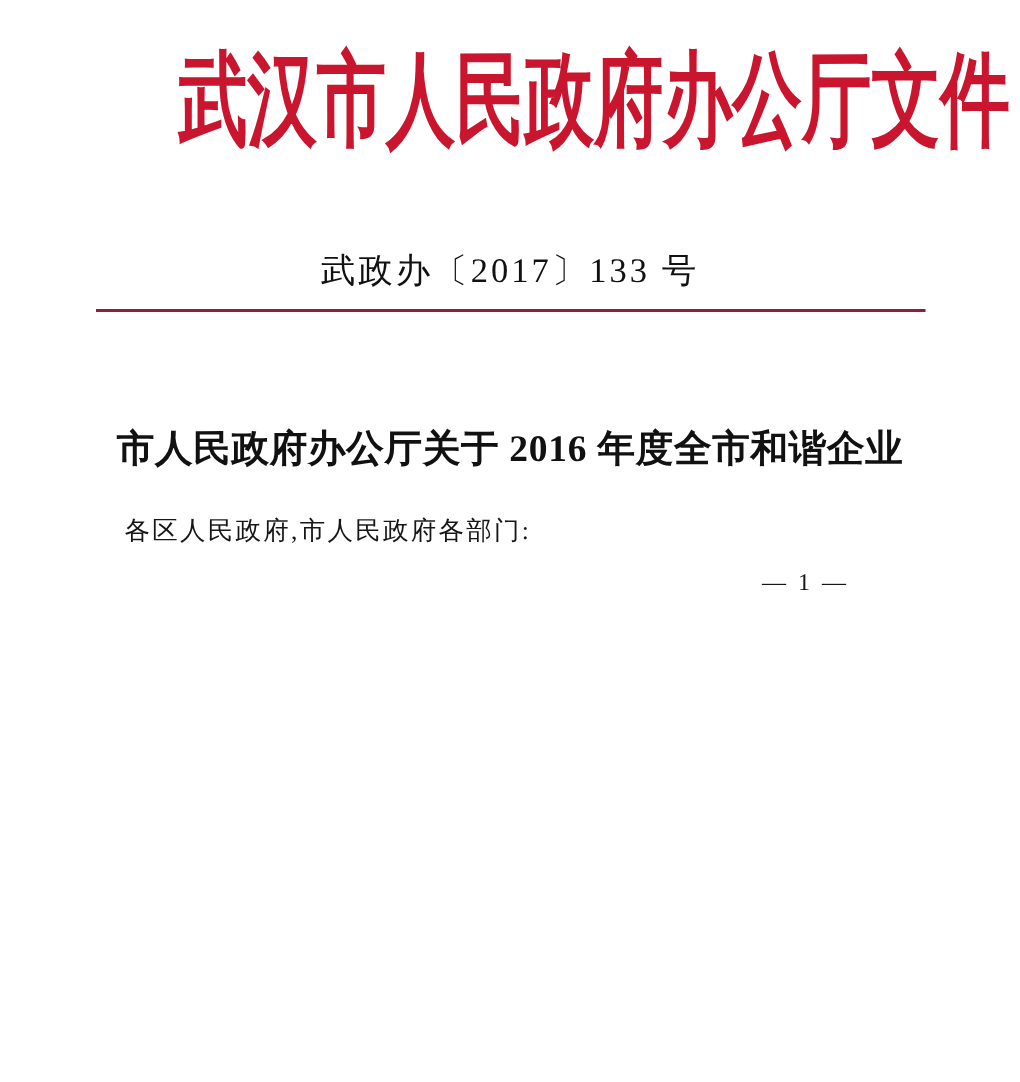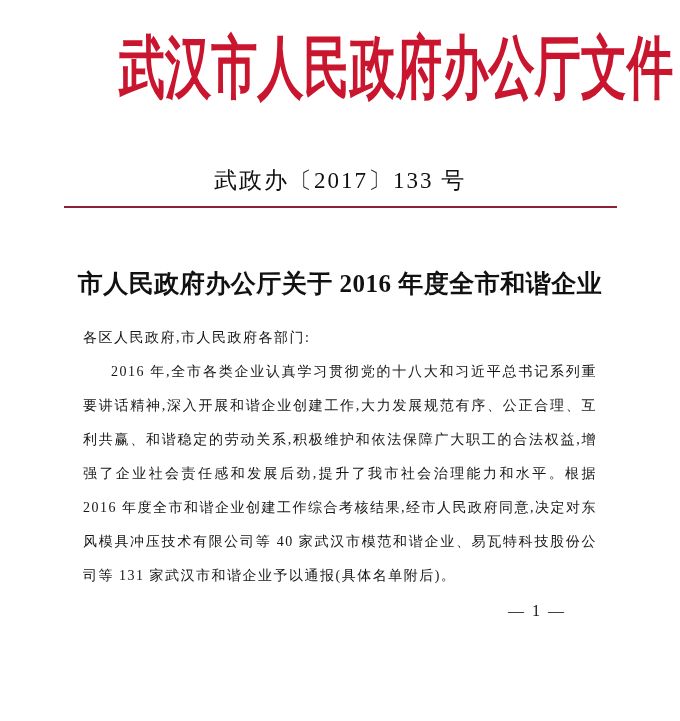--- a/index.html
+++ b/index.html
@@ -44,33 +44,33 @@
     letter-spacing: 2px;
     color: #111111;
   }
   .red-rule {
     width: 553px;
     height: 0;
     margin: 15px auto 0 auto;
     border-top: 2px solid var(--rule-red, #8c2036);
   }
   .doc-title {
-    margin-top: 56px;
+    margin-top: 72px;
     text-align: center;
     font-weight: bold;
     font-size: 25px;
     line-height: 40px;
     letter-spacing: 0.5px;
     color: #111111;
   }
   .doc-title .line { white-space: nowrap; }
   .body-text {
     width: 514px;
     margin: 17px auto 0 auto;
-    font-size: 14px;
+    font-size: 17px;
     line-height: 34px;
     letter-spacing: 1.5px;
     text-align: justify;
     color: #161616;
   }
   .body-text .para {
     text-indent: 2em;
   }
   .page-number {
     margin-top: 8px;
@@ -94,18 +94,17 @@
   <div class="doc-number">武政办〔2017〕133 号</div>
 
   <div class="red-rule"></div>
 
   <div class="doc-title">
     <div class="line">市人民政府办公厅关于 2016 年度全市和谐企业</div>
   </div>
 
   <div class="body-text">
     <div class="salutation">各区人民政府,市人民政府各部门:</div>
-    <div class="para">2016 年,全市各类企业认真学习贯彻党的十八大和习近平总书记系列重要讲话精神,深入开展和谐企业创建工作,大力发展规范有序、公正合理、互利共赢、和谐稳定的劳动关系,积极维护和依法保障广大职工的合法权益,增强了企业社会责任感和发展后劲,提升了我市社会治理能力和水平。根据 2016 年度全市和谐企业创建工作综合考核结果,经市人民政府同意,决定对东风模具冲压技术有限公司等 40 家武汉市模范和谐企业、易瓦特科技股份公司等 131 家武汉市和谐企业予以通报(具体名单附后)。</div>
   </div>
 
   <div class="page-number">— 1 —</div>
 
 </div>
 
 </body></html>

